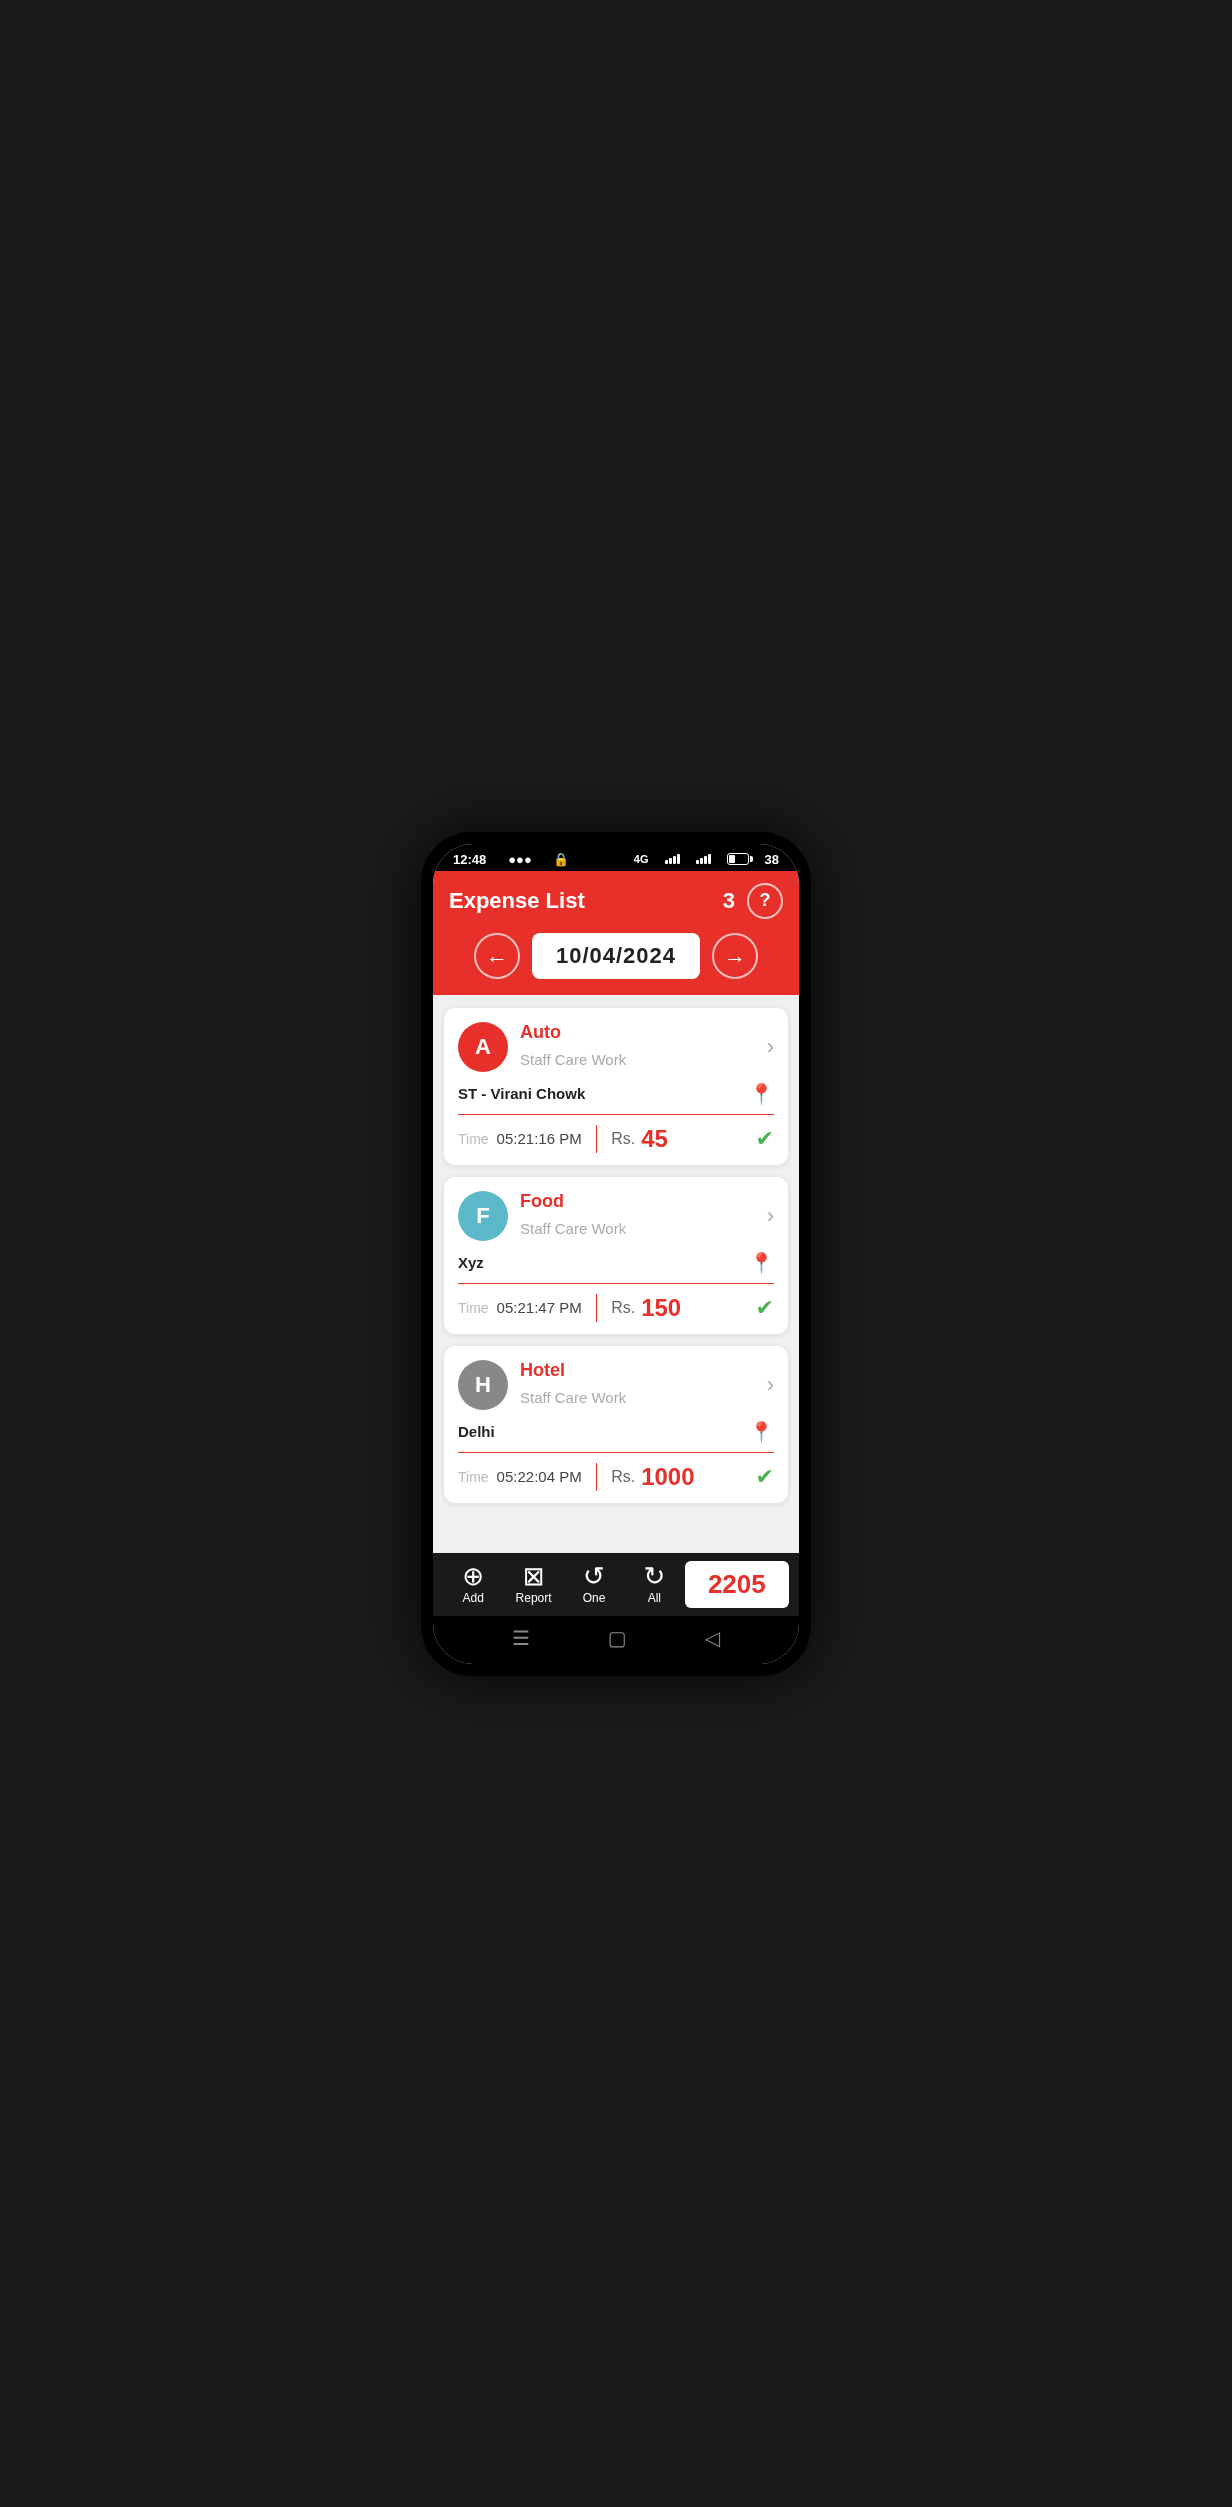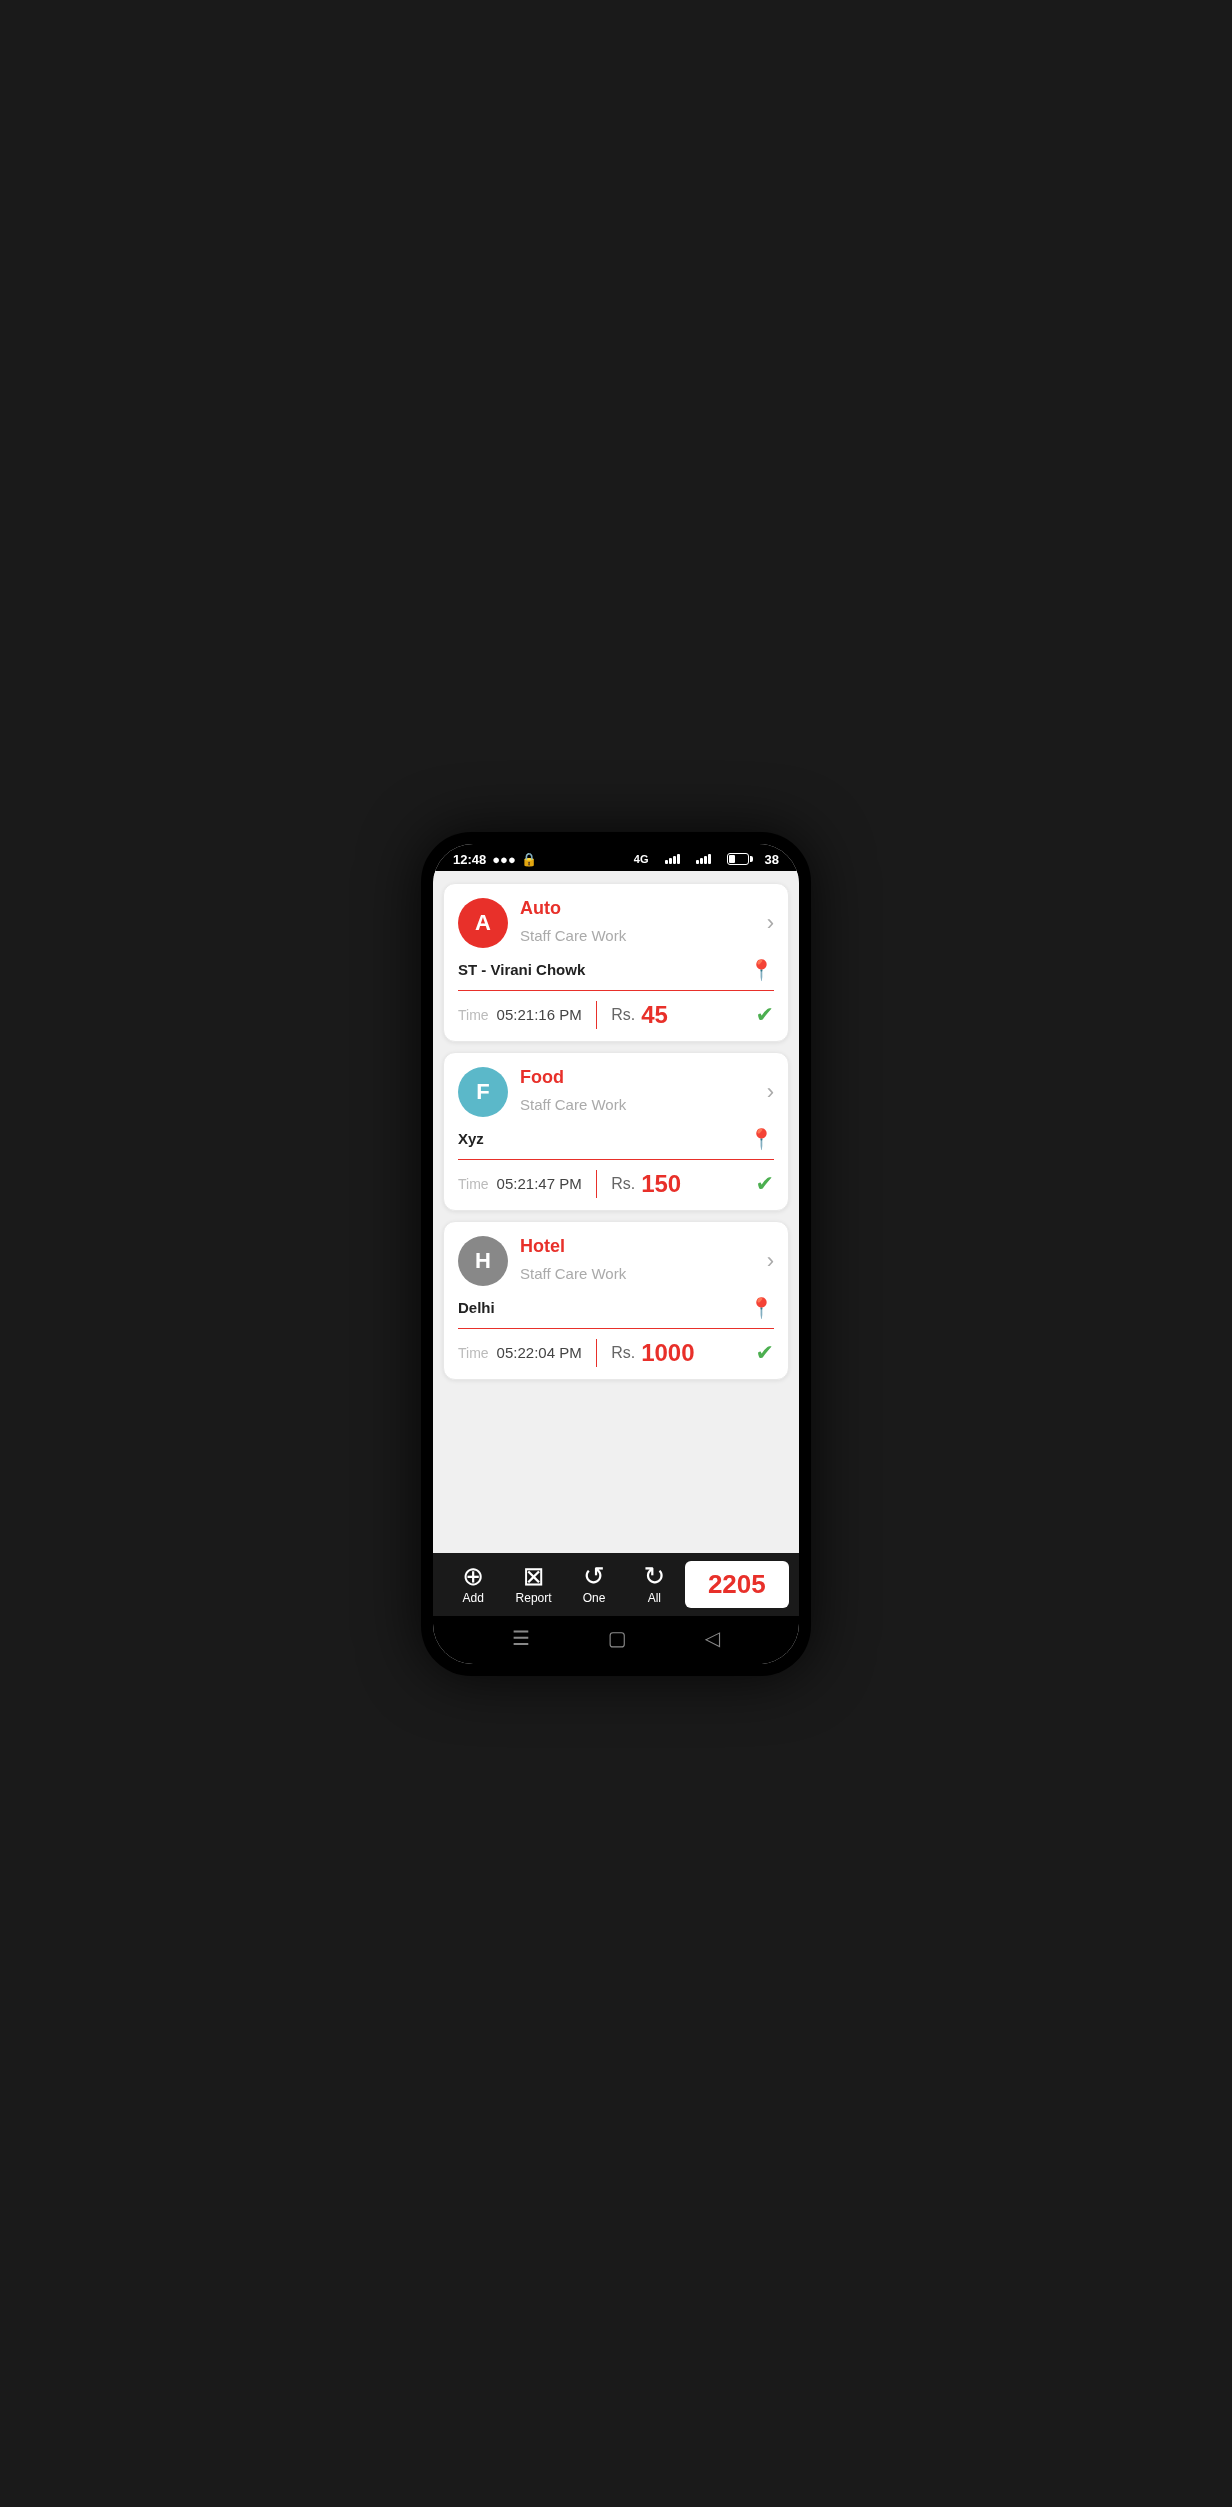--- a/index.html
+++ b/index.html
@@ -35,21 +35,21 @@
       background: #000;
       color: #fff;
       display: flex;
       justify-content: space-between;
       align-items: center;
       padding: 8px 20px 4px;
       font-size: 13px;
       font-weight: 600;
       flex-shrink: 0;
     }
-    .status-left { display: flex; align-items: flex-end; gap: 6px; }
+    .status-left { display: flex; align-items: flex-end; gap: 22px; }
     .status-right { display: flex; align-items: center; gap: 16px; }
     .signal-bars { display: flex; align-items: flex-end; gap: 1px; }
     .signal-bar { background: #fff; border-radius: 1px; width: 3px; }
     .battery-icon {
       border: 1.5px solid #fff;
       border-radius: 3px;
       width: 22px;
       height: 12px;
       display: flex;
       align-items: center;
@@ -325,20 +325,38 @@
           <div class="signal-bar" style="height:8px;"></div>
           <div class="signal-bar" style="height:10px;"></div>
         </div>
         <div class="battery-icon">
           <div class="battery-fill" style="width:38%;"></div>
         </div>
         <span>38</span>
       </div>
     </div>
 
+    <div class="app-header">
+      <div class="header-top">
+        <span class="header-title">Expense List</span>
+        <div class="header-right">
+          <span class="header-count">3</span>
+          <button class="help-btn">?</button>
+        </div>
+      </div>
+      <div class="date-nav">
+        <button class="nav-btn">
+          <span>←</span>
+        </button>
+        <div class="date-display">10/04/2024</div>
+        <button class="nav-btn">
+          <span>→</span>
+        </button>
+      </div>
+    </div>
 
     <div class="expense-list" id="expense-list-container">
     <div class="expense-card">
       <div class="card-top">
         <div class="category-avatar" style="background:#e8302a;">A</div>
         <div class="card-info">
           <div class="card-category">Auto</div>
           <div class="card-subcategory">Staff Care Work</div>
         </div>
         <span class="chevron-right">›</span>

